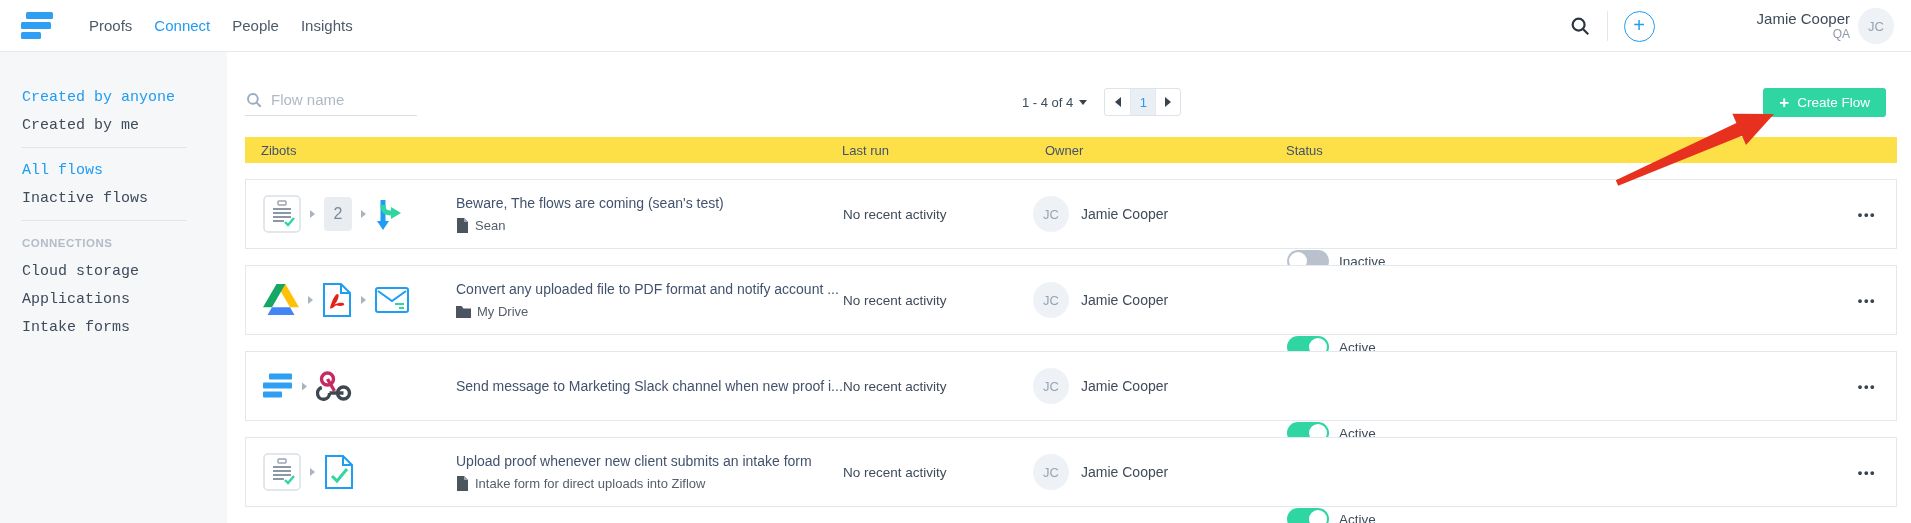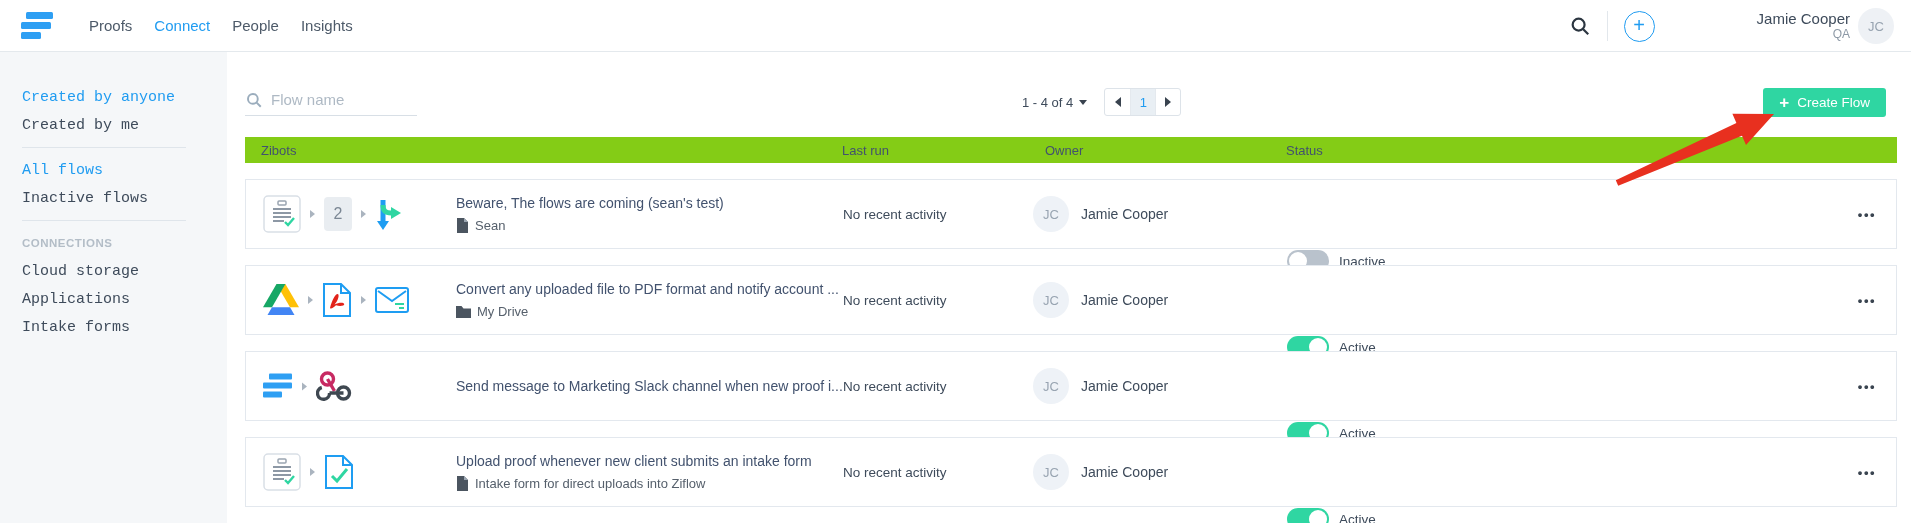--- a/index.html
+++ b/index.html
@@ -61,21 +61,21 @@
   .tri-left { width:0; height:0; border-top:5px solid transparent; border-bottom:5px solid transparent;
     border-right:6px solid #39434f; }
   .tri-right { width:0; height:0; border-top:5px solid transparent; border-bottom:5px solid transparent;
     border-left:6px solid #39434f; }
   .create-flow { position:absolute; right:11px; top:36px; height:29px; border:none; border-radius:3px;
     background:#2fd6a2; color:#fff; font-size:13.5px; padding:0 16px; display:flex; align-items:center;
     gap:8px; cursor:pointer; font-family:"Liberation Sans", sans-serif; }
   .create-flow .plus-ic { font-size:17px; font-weight:bold; line-height:1; padding-bottom:1px; }
 
   
-  .thead { position:relative; height:26px; background:#84cc16; }
+  .thead { position:relative; height:26px; background:#fde047; }
   .th { position:absolute; top:50%; transform:translateY(-50%); font-size:13px; color:#42526e; cursor:pointer; }
   .th.sorted { display:flex; align-items:center; gap:5px;margin-top:41px; }
   .th .caret-down { border-top-color:#3a4450; border-left-width:4px; border-right-width:4px; }
   .row { position:relative; height:70px; border:1px solid #e3e8ee; background:#fff; margin-top:16px; cursor:pointer; }
   .row:first-of-type { margin-top:17px; }
   .cell { position:absolute; top:50%; transform:translateY(-50%); }
   .c-zibots { left:17px; display:flex; align-items:center; gap:9px; }
   .c-name  { left:210px; }
   .c-last  { left:597px; font-size:13.5px; color:#3e4b5b; }
   .c-owner { left:787px; display:flex; align-items:center; gap:12px; font-size:14px; color:#3e4b5b; }

